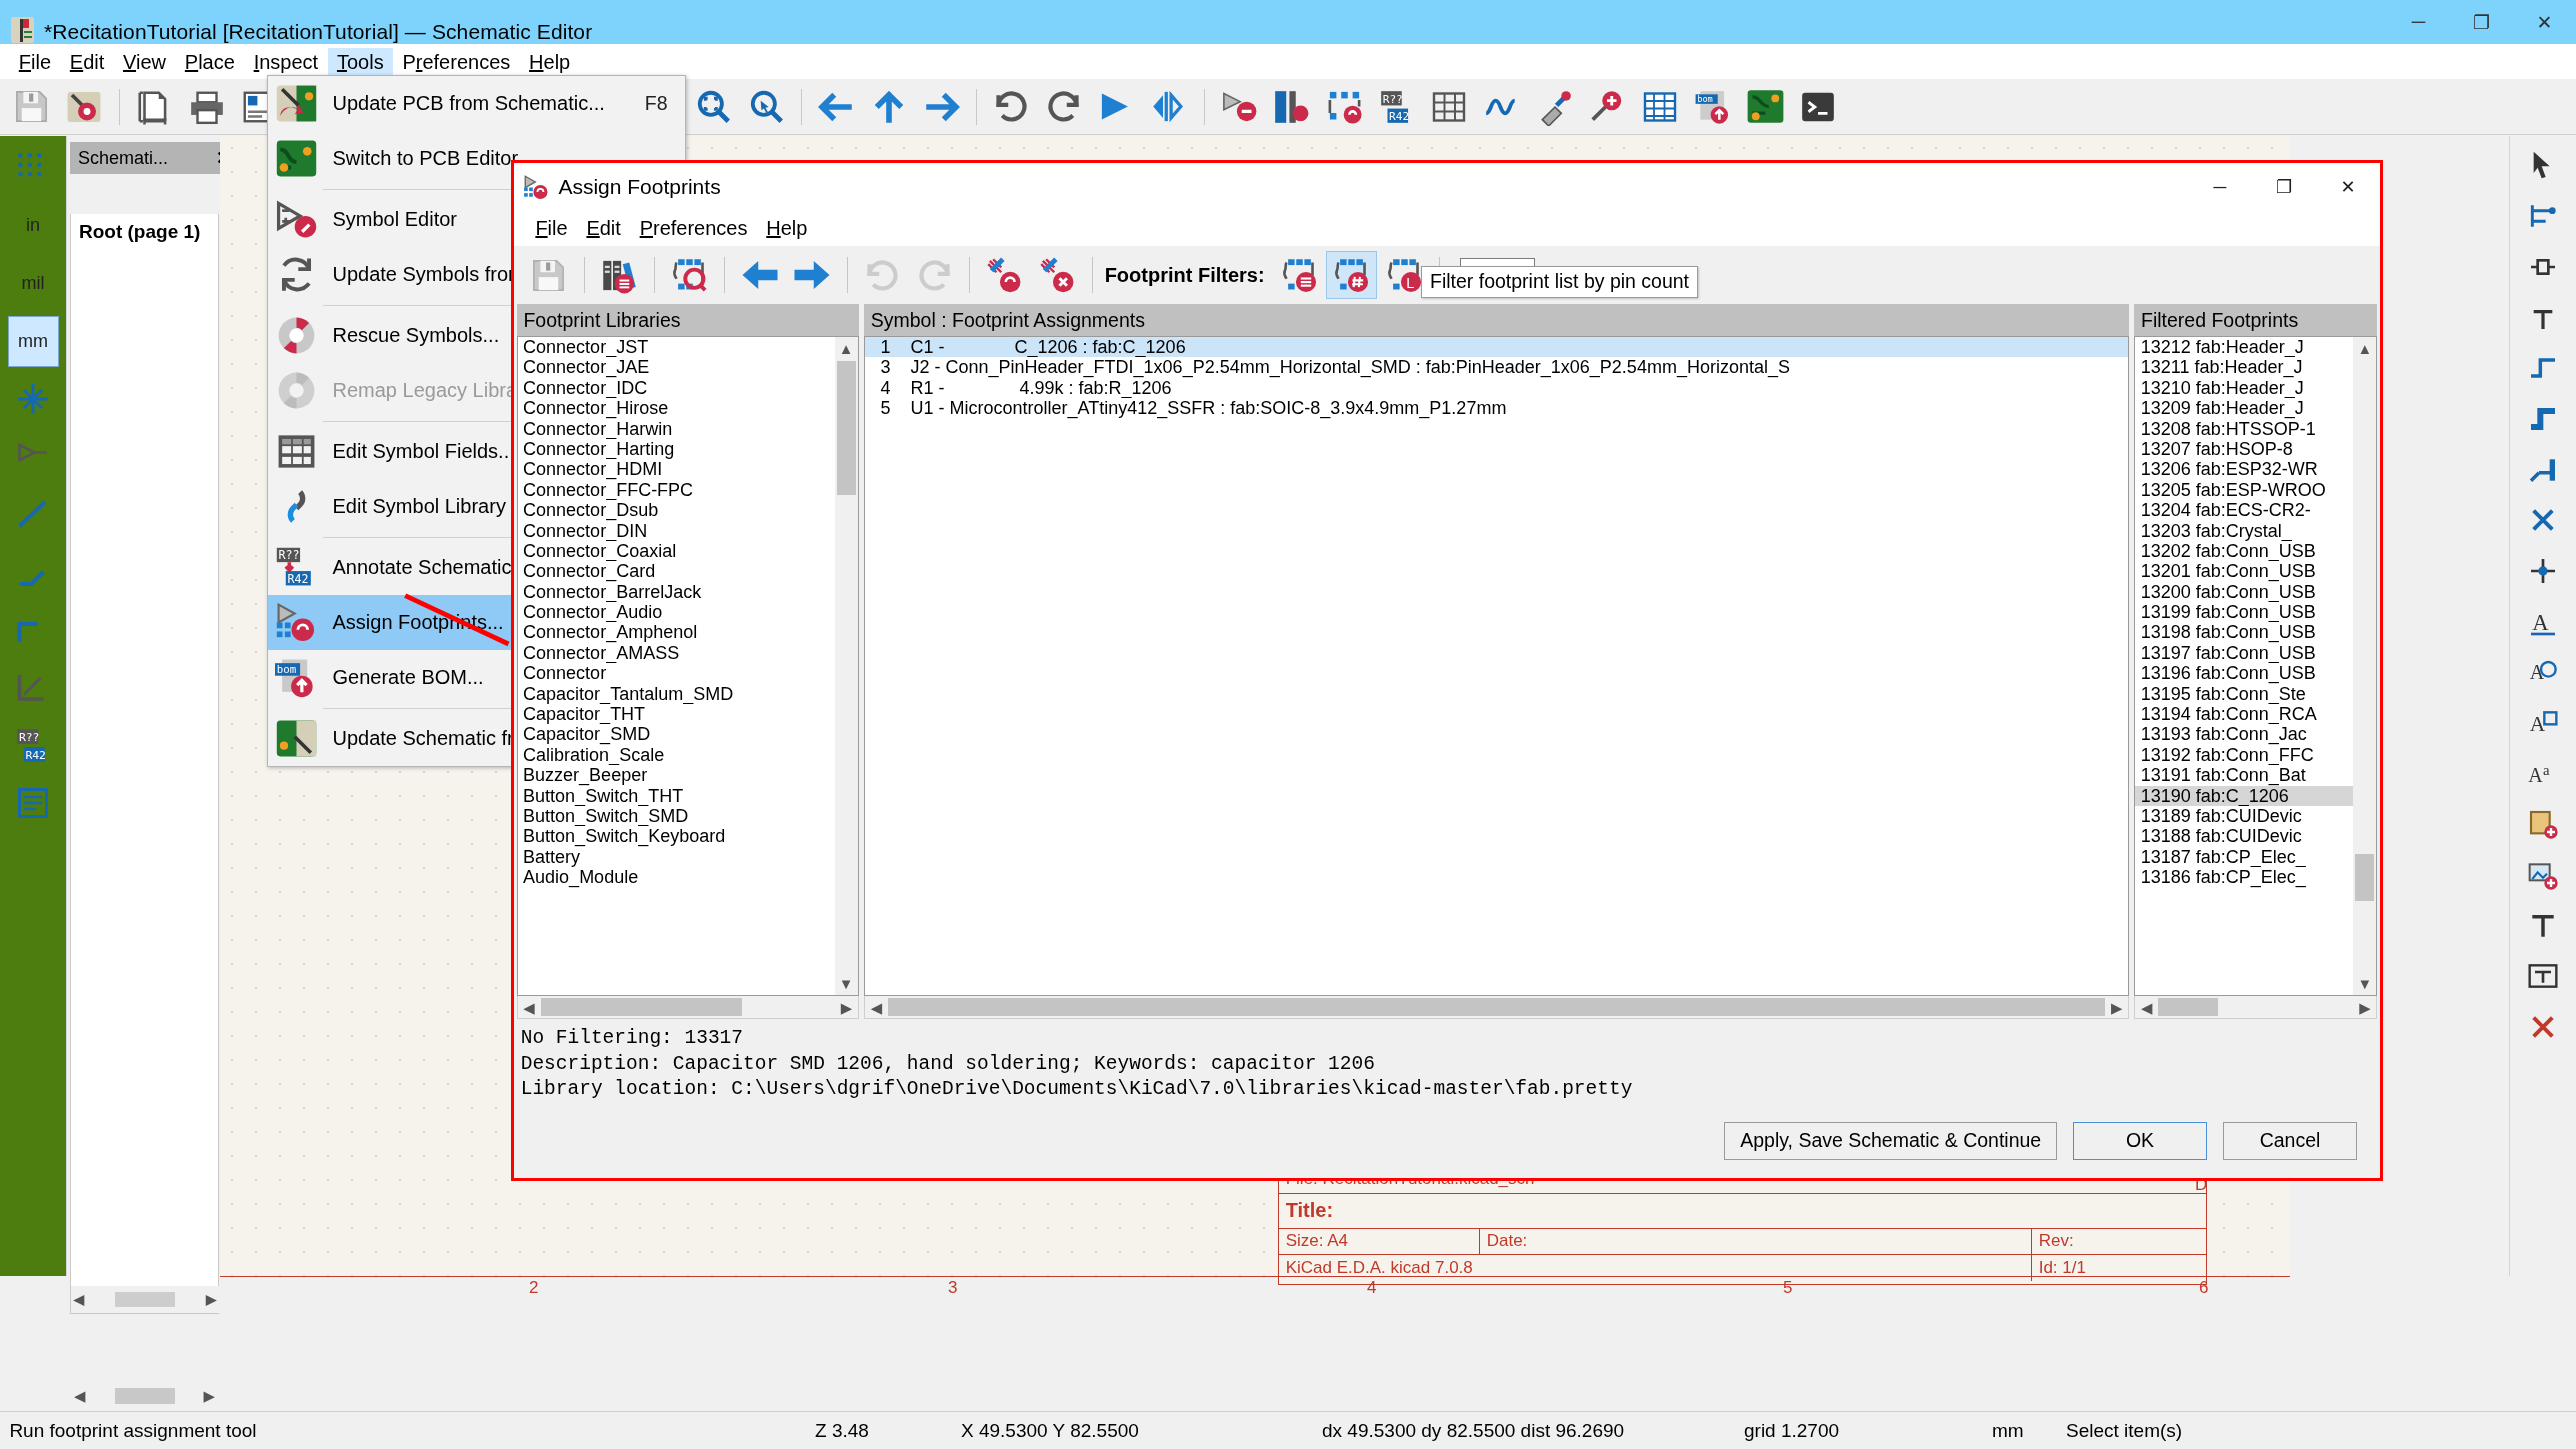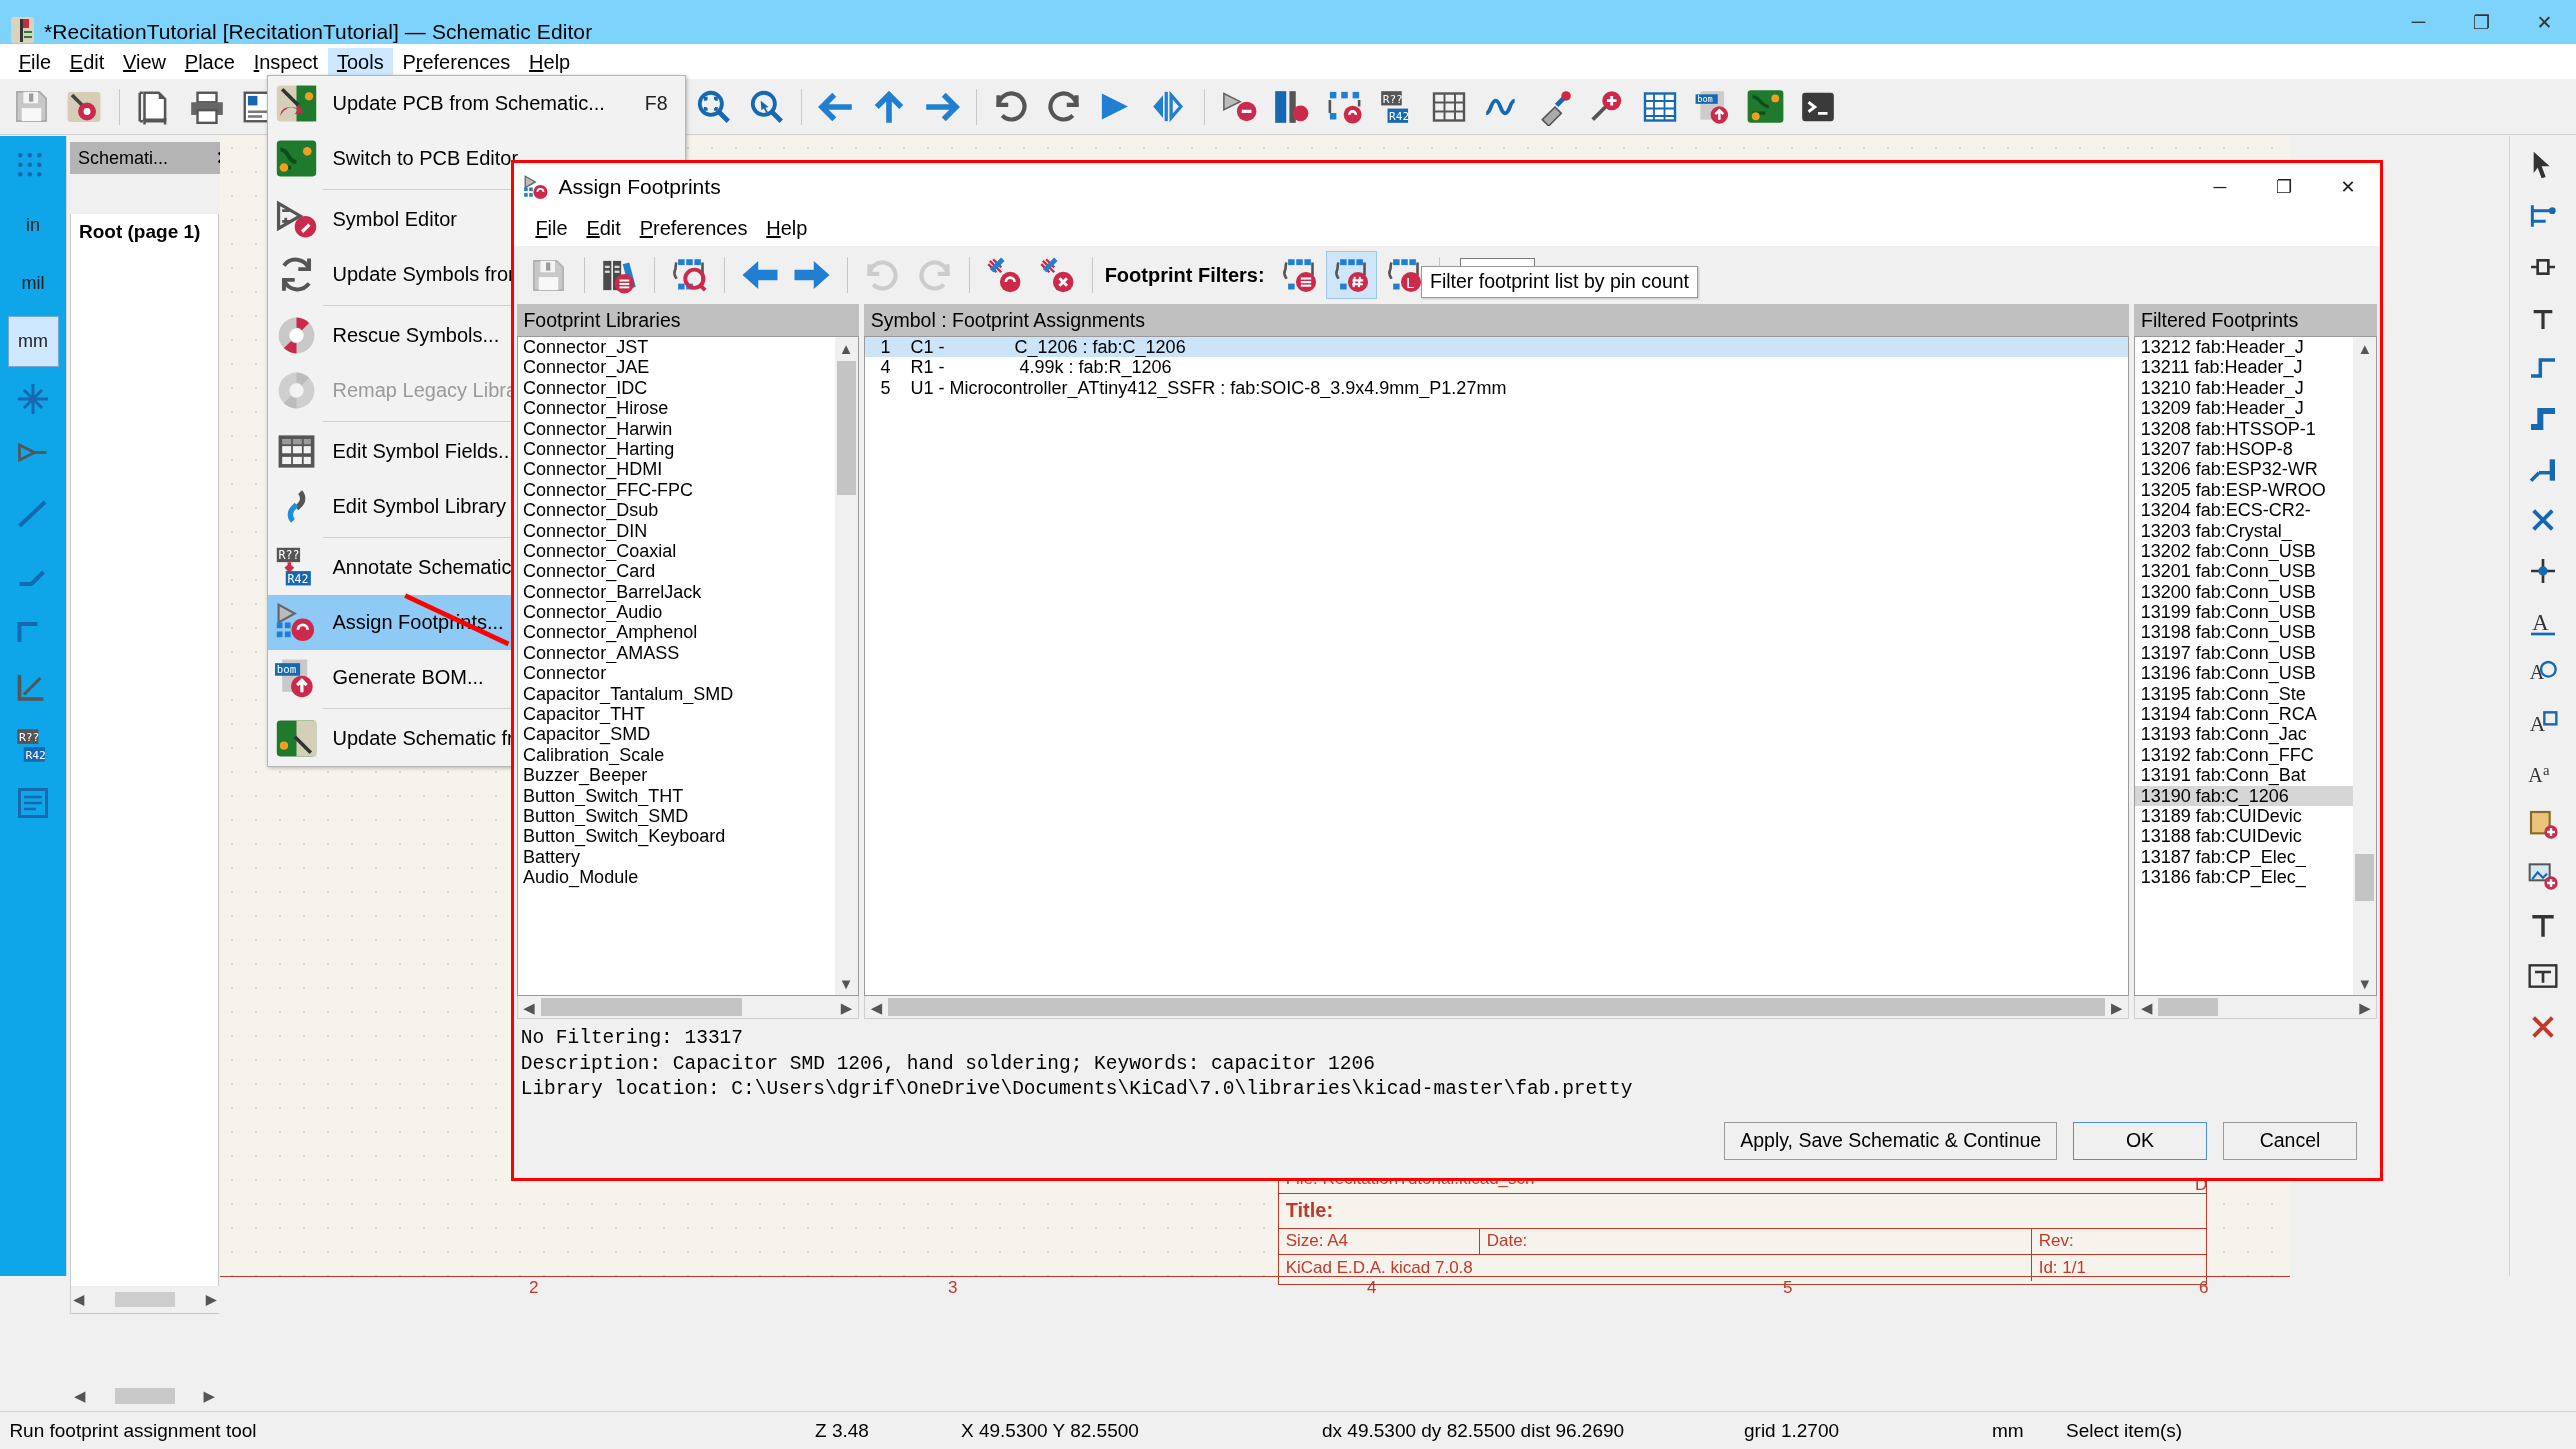--- a/index.html
+++ b/index.html
@@ -44,21 +44,21 @@
     position:absolute; left:0; top:79px; width:2576px; height:56px;
     background:#f0f0f0; border-bottom:0.7px solid #d0d0d0;
     display:flex; align-items:center; padding-left:6.7px; gap:2.7px;
   }
   .tbi { width:50px; height:50px; display:flex; align-items:center; justify-content:center; flex:none; position:relative;}
   .tbsep { width:0.7px; height:36px; background:#c8c8c8; margin:0 6.7px; flex:none;}
 
   
   .leftbar {
     position:absolute; left:0; top:136px; width:67px; height:1140px;
-    background:#0ea5e9; border-right:0.7px solid #d4d4d4;
+    background:#4d7c0f; border-right:0.7px solid #d4d4d4;
     display:flex; flex-direction:column; align-items:center; padding-top:6.7px; gap:6.7px;
   }
   .lbi { width:51px; height:51px; display:flex; align-items:center; justify-content:center; font-size:18px; color:#222; }
   .lbi.sel { background:#cde8ff; border:0.7px solid #7aa7d0; }
 
   
   .schtab {
     position:absolute; left:70px; top:142px; width:169px; height:32px;
     background:#b4b4b4; display:flex; align-items:center; padding-left:8px;
     font-size:18px; color:#000;
@@ -1085,20 +1085,21 @@
           <span class="harr">◀</span>
           <span class="hthumb" style="left:23px; width:201px;"></span>
           <span class="harr">▶</span>
         </div>
       </div>
 
       <div class="pane" style="flex:1; min-width:0">
         <div class="pane-hdr">Symbol : Footprint Assignments</div>
         <div class="pane-list" id="asg-list">
             <div class="row sel-blue">  1    C1 -              C_1206 : fab:C_1206</div>
+            <div class="row">  3    J2 - Conn_PinHeader_FTDI_1x06_P2.54mm_Horizontal_SMD : fab:PinHeader_1x06_P2.54mm_Horizontal_S</div>
             <div class="row">  4    R1 -               4.99k : fab:R_1206</div>
             <div class="row">  5    U1 - Microcontroller_ATtiny412_SSFR : fab:SOIC-8_3.9x4.9mm_P1.27mm</div>
           </div>
         <div class="hscroll">
           <span class="harr">◀</span>
           <span class="hthumb" style="left:23px; right:23px; width:auto;"></span>
           <span class="harr">▶</span>
         </div>
       </div>
 

